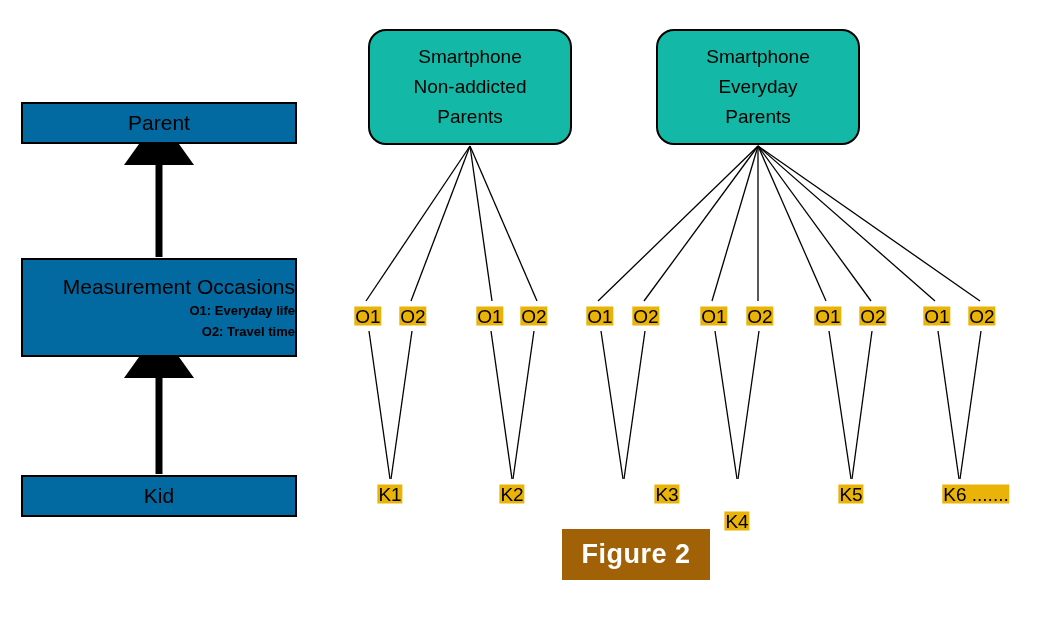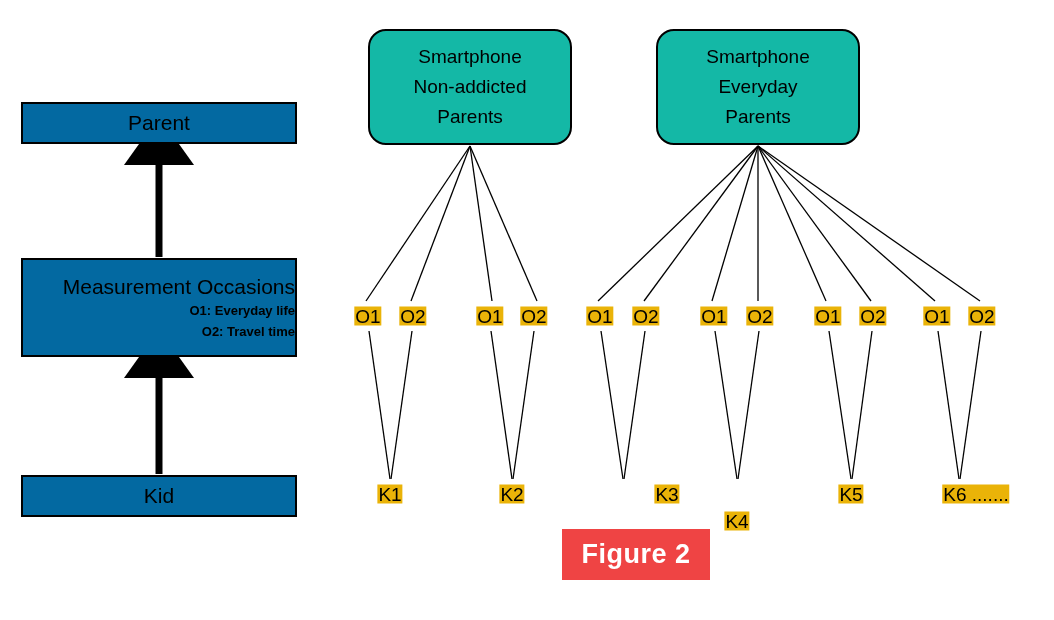--- a/index.html
+++ b/index.html
@@ -93,21 +93,21 @@
     pointer-events: none;
   }
 
   
   #figure-caption {
     position: absolute;
     left: 562px;
     top: 529px;
     width: 148px;
     height: 51px;
-    background: #ef4444;
+    background: #a16207;
     color: #ffffff;
     font-size: 27px;
     font-weight: 700;
     display: flex;
     align-items: center;
     justify-content: center;
     letter-spacing: 0.5px;
   }
 </style>
 </head>

